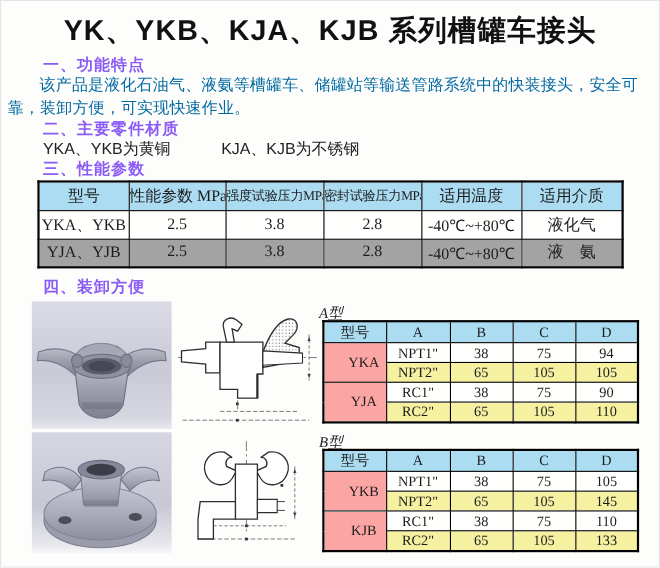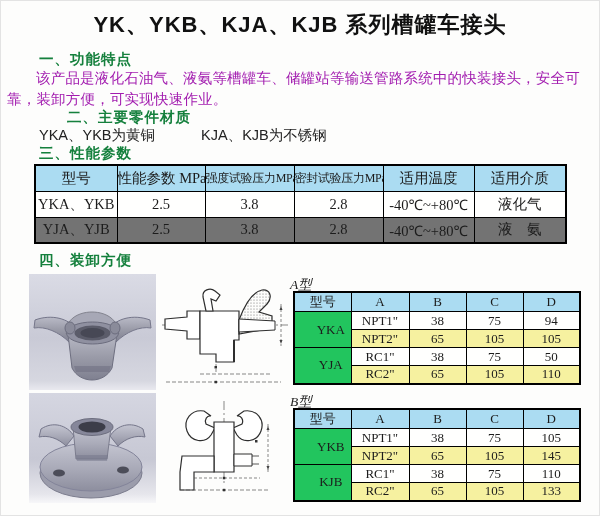--- a/index.html
+++ b/index.html
@@ -10,70 +10,70 @@
     margin:0 auto;
     background:#fdfdfc;
     font-family:"Liberation Sans", sans-serif;
     color:#1c1c1c;
     overflow:hidden;
     border:1px solid #e3e3e3;
   }
   .title {
     position:absolute; top:9px; left:0; width:100%;
     text-align:center;
-    font-size:22px; font-weight:bold; letter-spacing:1px;
+    font-size:26px; font-weight:bold; letter-spacing:1px;
     color:#111;
   }
   .sec-heading {
     position:absolute; left:38px;
-    color:#15803d; font-weight:bold; font-size:14.5px;
+    color:#8b5cf6; font-weight:bold; font-size:14.5px;
     letter-spacing:1px;
   }
-  .h1 { top:49px; } .h2 { top:107px;margin-left:28px; } .h3 { top:143px; } .h4 { top:250px; }
+  .h1 { top:49px; } .h2 { top:107px; } .h3 { top:143px; } .h4 { top:250px; }
   .paragraph {
     position:absolute; top:67px; left:6px; width:589px;
     font-size:14.5px; line-height:20.5px; text-indent:2em;
-    color:#a21caf; letter-spacing:0.2px;
+    color:#0369a1; letter-spacing:0.2px;
   }
   .materials {
     position:absolute; top:125px; left:38px;
     font-size:14.5px; color:#222;
   }
   .materials .m2 { margin-left:42px; }
 
   
   table { border-collapse:collapse; table-layout:fixed; }
   .perf-table {
     position:absolute; top:163px; left:33px; width:531px;
     font-family:"Liberation Serif", serif; font-size:14.5px;
     text-align:center; border:2px solid #000;
   }
   .perf-table th, .perf-table td { border:1px solid #000; font-weight:normal; overflow:hidden; white-space:nowrap; }
   .perf-table th { height:26px; background:#abdcf2; }
   .perf-table th:nth-child(3), .perf-table th:nth-child(4) { font-size:12px; letter-spacing:-0.3px; }
   .perf-table td { height:26px; background:#fffffe; }
-  .perf-table tr.yellow td { background:#737373; }
+  .perf-table tr.yellow td { background:#a3a3a3; }
 
   
   .dim-label {
     position:absolute; left:289px;
     font-family:"Liberation Serif", serif; font-size:13.5px; color:#222;font-style:italic;
   }
   .lblA { top:275px; } .lblB { top:392px; }
   .dim-table {
     position:absolute; left:292px; width:286px;
     font-family:"Liberation Serif", serif; font-size:13px;
     text-align:center; border:2px solid #000;
   }
   .tblA { top:290px; } .tblB { top:407px; }
   .dim-table th, .dim-table td { border:1px solid #000; font-weight:normal; overflow:hidden; white-space:nowrap; }
   .dim-table th { height:17px; background:#abdcf2; }
   .dim-table td { height:18px; background:#fffffe; }
   .dim-table td.y { background:#f6f1a0; }
-  .dim-table td.model { background:#22c55e;padding-left:16px; }
+  .dim-table td.model { background:#fca5a5;padding-left:16px; }
 
   
   .photo {
     position:absolute; left:28px; width:127px;
     background:linear-gradient(180deg,#dadbe5 0%,#c9cad6 55%,#d6d7e0 92%,#e9e9ef 100%);
   }
   .photoA { top:273px; height:116px; }
   .photoB { top:392px; height:110px; background:linear-gradient(180deg,#d5d6e1 0%,#c7c8d4 60%,#e6e6ec 92%,#f7f7f9 100%); }
   .photo svg { display:block; width:100%; height:100%; }
 
@@ -214,21 +214,21 @@
       <td class="y">NPT2"</td>
       <td class="y">65</td>
       <td class="y">105</td>
       <td class="y">105</td>
     </tr>
     <tr>
       <td class="model" rowspan="2">YJA</td>
       <td>RC1"</td>
       <td>38</td>
       <td>75</td>
-      <td>50</td>
+      <td>90</td>
     </tr>
     <tr>
       <td class="y">RC2"</td>
       <td class="y">65</td>
       <td class="y">105</td>
       <td class="y">110</td>
     </tr>
   </tbody>
     </table>
 

